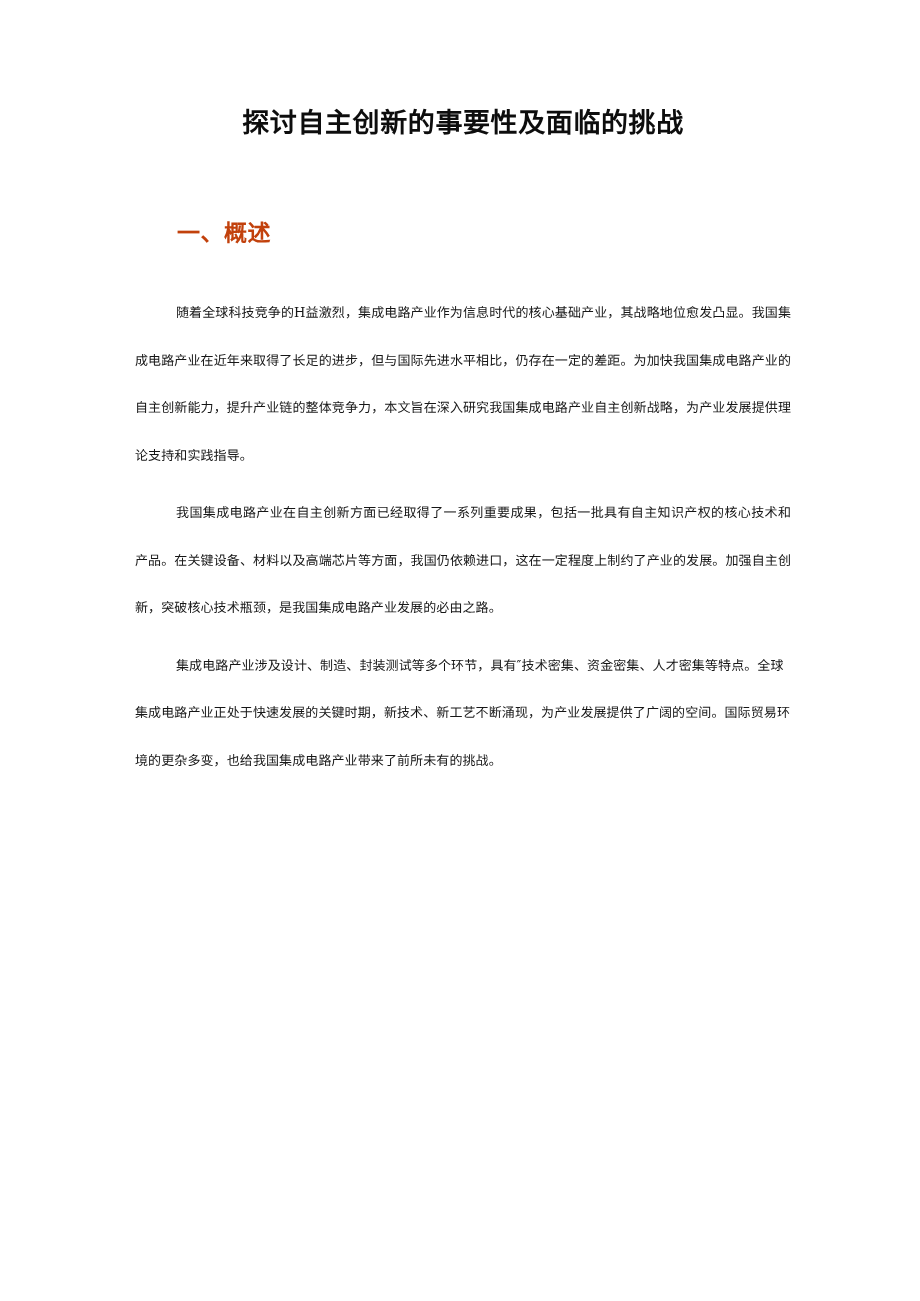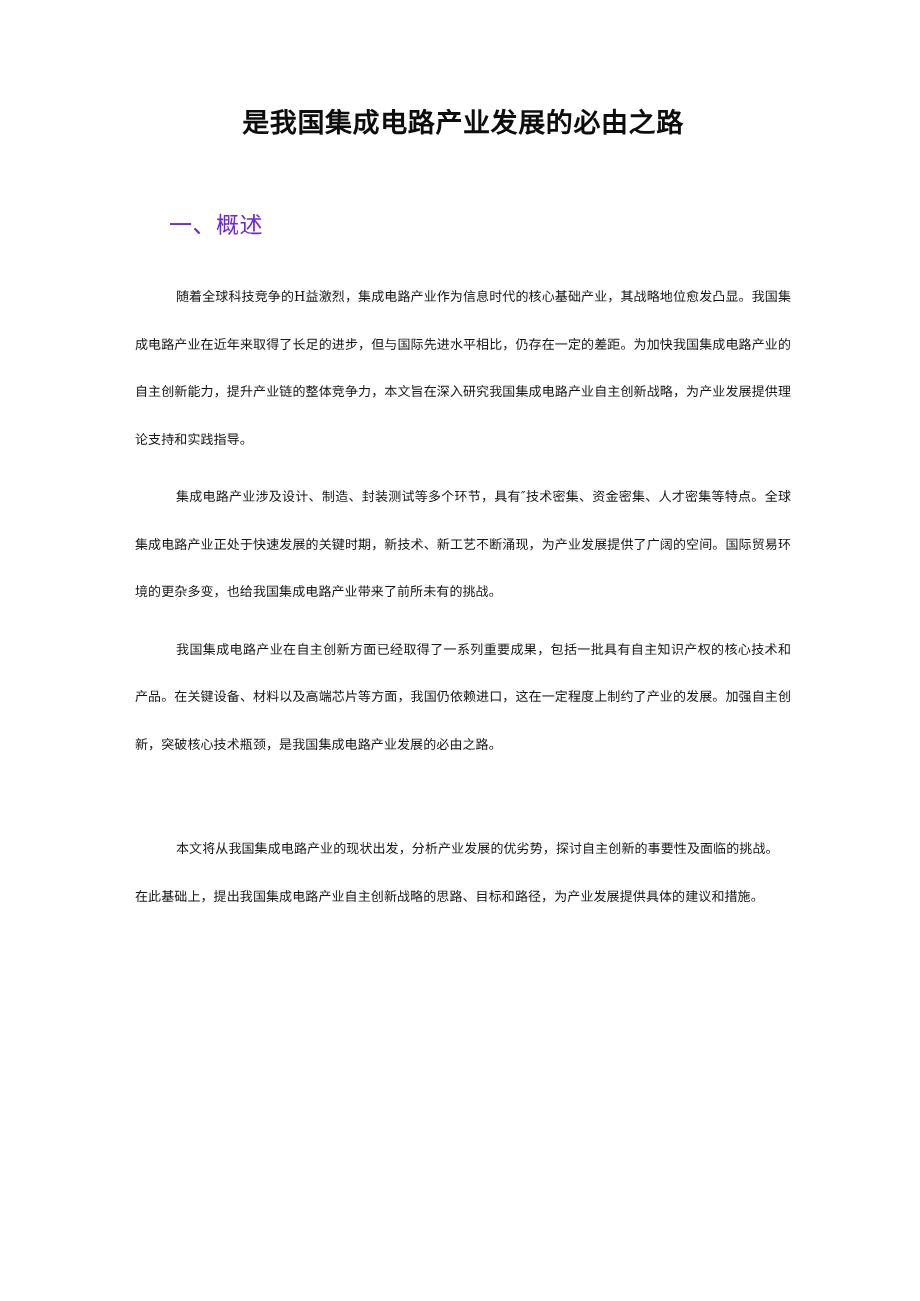--- a/index.html
+++ b/index.html
@@ -37,24 +37,24 @@
     color: #0d0d0d;
     margin: 0;
     padding-top: 105px;
     letter-spacing: 0.6px;
     white-space: nowrap;
   }
 
   .section-heading {
     font-family: "DejaVu Sans", "Liberation Sans", sans-serif;
     font-size: 23px;
-    font-weight: 400;
+    font-weight: 700;
     line-height: 1.3;
-    color: #6d28d9;
-    margin: 4px;
+    color: #c2410c;
+    margin: 12px;
     padding-top: 66px;
     padding-left: 30px;
     letter-spacing: 0.5px;
   }
 
   .para {
     font-family: "DejaVu Serif", "Liberation Serif", serif;
     font-size: 13px;
     line-height: 47.5px;
     color: #161616;
@@ -80,26 +80,25 @@
   .para:last-child {
     text-align: left;
   }
 </style>
 </head>
 <body>
 
 <div class="page">
   <div class="doc-body">
 
-    <h1 class="doc-title">是我国集成电路产业发展的必由之路</h1>
+    <h1 class="doc-title">探讨自主创新的事要性及面临的挑战</h1>
 
     <h2 class="section-heading">一、概述</h2>
 
     <p class="para first-para">随着全球科技竞争的H益激烈，集成电路产业作为信息时代的核心基础产业，其战略地位愈发凸显。我国集成电路产业在近年来取得了长足的进步，但与国际先进水平相比，仍存在一定的差距。为加快我国集成电路产业的自主创新能力，提升产业链的整体竞争力，本文旨在深入研究我国集成电路产业自主创新战略，为产业发展提供理论支持和实践指导。</p>
 
+    <p class="para gap-before">我国集成电路产业在自主创新方面已经取得了一系列重要成果，包括一批具有自主知识产权的核心技术和产品。在关键设备、材料以及高端芯片等方面，我国仍依赖进口，这在一定程度上制约了产业的发展。加强自主创新，突破核心技术瓶颈，是我国集成电路产业发展的必由之路。</p>
+
     <p class="para gap-before">集成电路产业涉及设计、制造、封装测试等多个环节，具有″技术密集、资金密集、人才密集等特点。全球集成电路产业正处于快速发展的关键时期，新技术、新工艺不断涌现，为产业发展提供了广阔的空间。国际贸易环境的更杂多变，也给我国集成电路产业带来了前所未有的挑战。</p>
 
-    <p class="para gap-before">我国集成电路产业在自主创新方面已经取得了一系列重要成果，包括一批具有自主知识产权的核心技术和产品。在关键设备、材料以及高端芯片等方面，我国仍依赖进口，这在一定程度上制约了产业的发展。加强自主创新，突破核心技术瓶颈，是我国集成电路产业发展的必由之路。</p>
-
-    <p class="para big-gap-before">本文将从我国集成电路产业的现状出发，分析产业发展的优劣势，探讨自主创新的事要性及面临的挑战。在此基础上，提出我国集成电路产业自主创新战略的思路、目标和路径，为产业发展提供具体的建议和措施。</p>
 
   </div>
 </div>
 
 </body></html>

